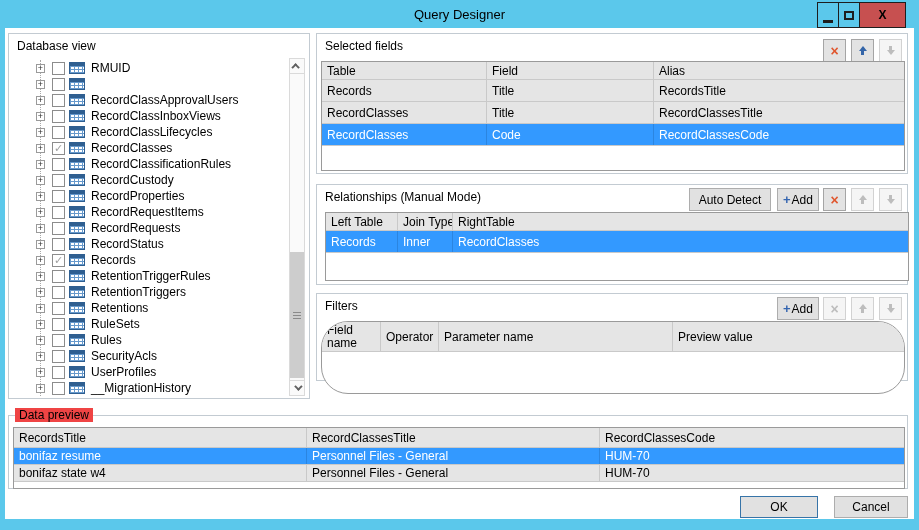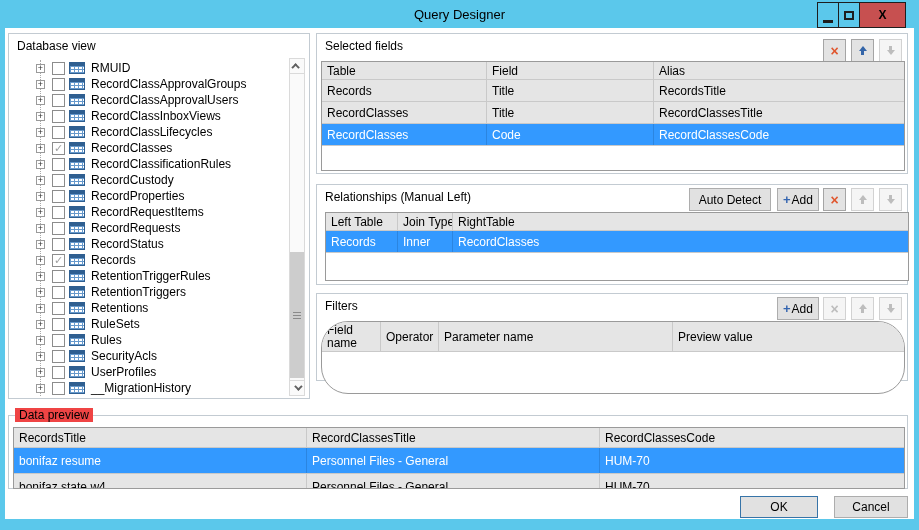--- a/index.html
+++ b/index.html
@@ -62,21 +62,21 @@
   .pushbtn { position: absolute; height: 23px; border: 1px solid #ADADAD; background: #E1E1E1; display: flex; align-items: center; justify-content: center; white-space: nowrap; }
   .plus { color: #3465B0; font-weight: bold; margin-right: 1px; font-size: 13px; }
 
   
   .grid { position: absolute; background: #FFF; border: 1px solid #9A9A9A; overflow: hidden; }
   .grow { display: flex; border-bottom: 1px solid #C9C9C9; background: #e5e5e5; }
   .gcell { padding: 0 5px; display: flex; align-items: center; border-right: 1px solid #C9C9C9; overflow: hidden; white-space: nowrap; }
   .gcell:last-child { border-right: none; flex: 1; }
   .grow.sel { background: #3399FF; color: #FFF; }
   .grow.sel .gcell { border-right-color: #2B85E0; }
-  .h18 { height: 18px; } .h20 { height: 20px; } .h21 { height: 26px; } .h22 { height: 22px; } .h30 { height: 30px; }
+  .h18 { height: 18px; } .h20 { height: 20px; } .h21 { height: 17px; } .h22 { height: 22px; } .h30 { height: 30px; }
 
   #sf-grid  { left: 4px; top: 27px; width: 584px; height: 110px; }
   #rel-grid { left: 8px; top: 27px; width: 584px; height: 69px; }
   #fil-grid { left: 4px; top: 27px; width: 584px; height: 73px; border-radius: 27px; }
   #dp-grid  { left: 4px; top: 11px; width: 892px; height: 62px; }
 
   .sf-c0 { width: 165px; } .sf-c1 { width: 167px; }
   .rl-c0 { width: 72px; } .rl-c1 { width: 55px; } .rl-c2 { width: 109px; }
   .fl-c0 { width: 59px; white-space: normal; line-height: 13px; } .fl-c1 { width: 58px; } .fl-c2 { width: 234px; }
   .dp-c0 { width: 293px; } .dp-c1 { width: 293px; }
@@ -112,21 +112,20 @@
       <div class="trow">
           <span class="expander">+</span>
           <span class="cbx"><span></span></span>
           <span class="tbl-icon"></span>
           <span class="tlabel">RMUID</span>
         </div>
       <div class="trow">
           <span class="expander">+</span>
           <span class="cbx"><span></span></span>
           <span class="tbl-icon"></span>
-          <span class="tlabel">RecordClassApprovalGroups</span>
         </div>
       <div class="trow">
           <span class="expander">+</span>
           <span class="cbx"><span></span></span>
           <span class="tbl-icon"></span>
           <span class="tlabel">RecordClassApprovalUsers</span>
         </div>
       <div class="trow">
           <span class="expander">+</span>
           <span class="cbx"><span></span></span>
@@ -290,21 +289,21 @@
       </div>
       <div class="grow h22 sel">
         <div class="gcell sf-c0">RecordClasses</div>
         <div class="gcell sf-c1">Code</div>
         <div class="gcell">RecordClassesCode</div>
       </div>
     </div>
   </div>
 
   <div class="panel" id="rel-panel">
-    <div class="panel-label">Relationships (Manual Left)</div>
+    <div class="panel-label">Relationships (Manual Mode)</div>
     <div class="pushbtn" style="left:372px; top:3px; width:82px;">Auto Detect</div>
     <div class="pushbtn" style="left:460px; top:3px; width:42px;">
         <span class="plus">+</span>
         <span>Add</span>
       </div>
     <div class="toolbtn" style="left:506px; top:3px;">
         <span class="xmark c-orange">×</span>
       </div>
     <div class="toolbtn disabled" style="left:534px; top:3px;">
         <span class="arr up c-gray">

